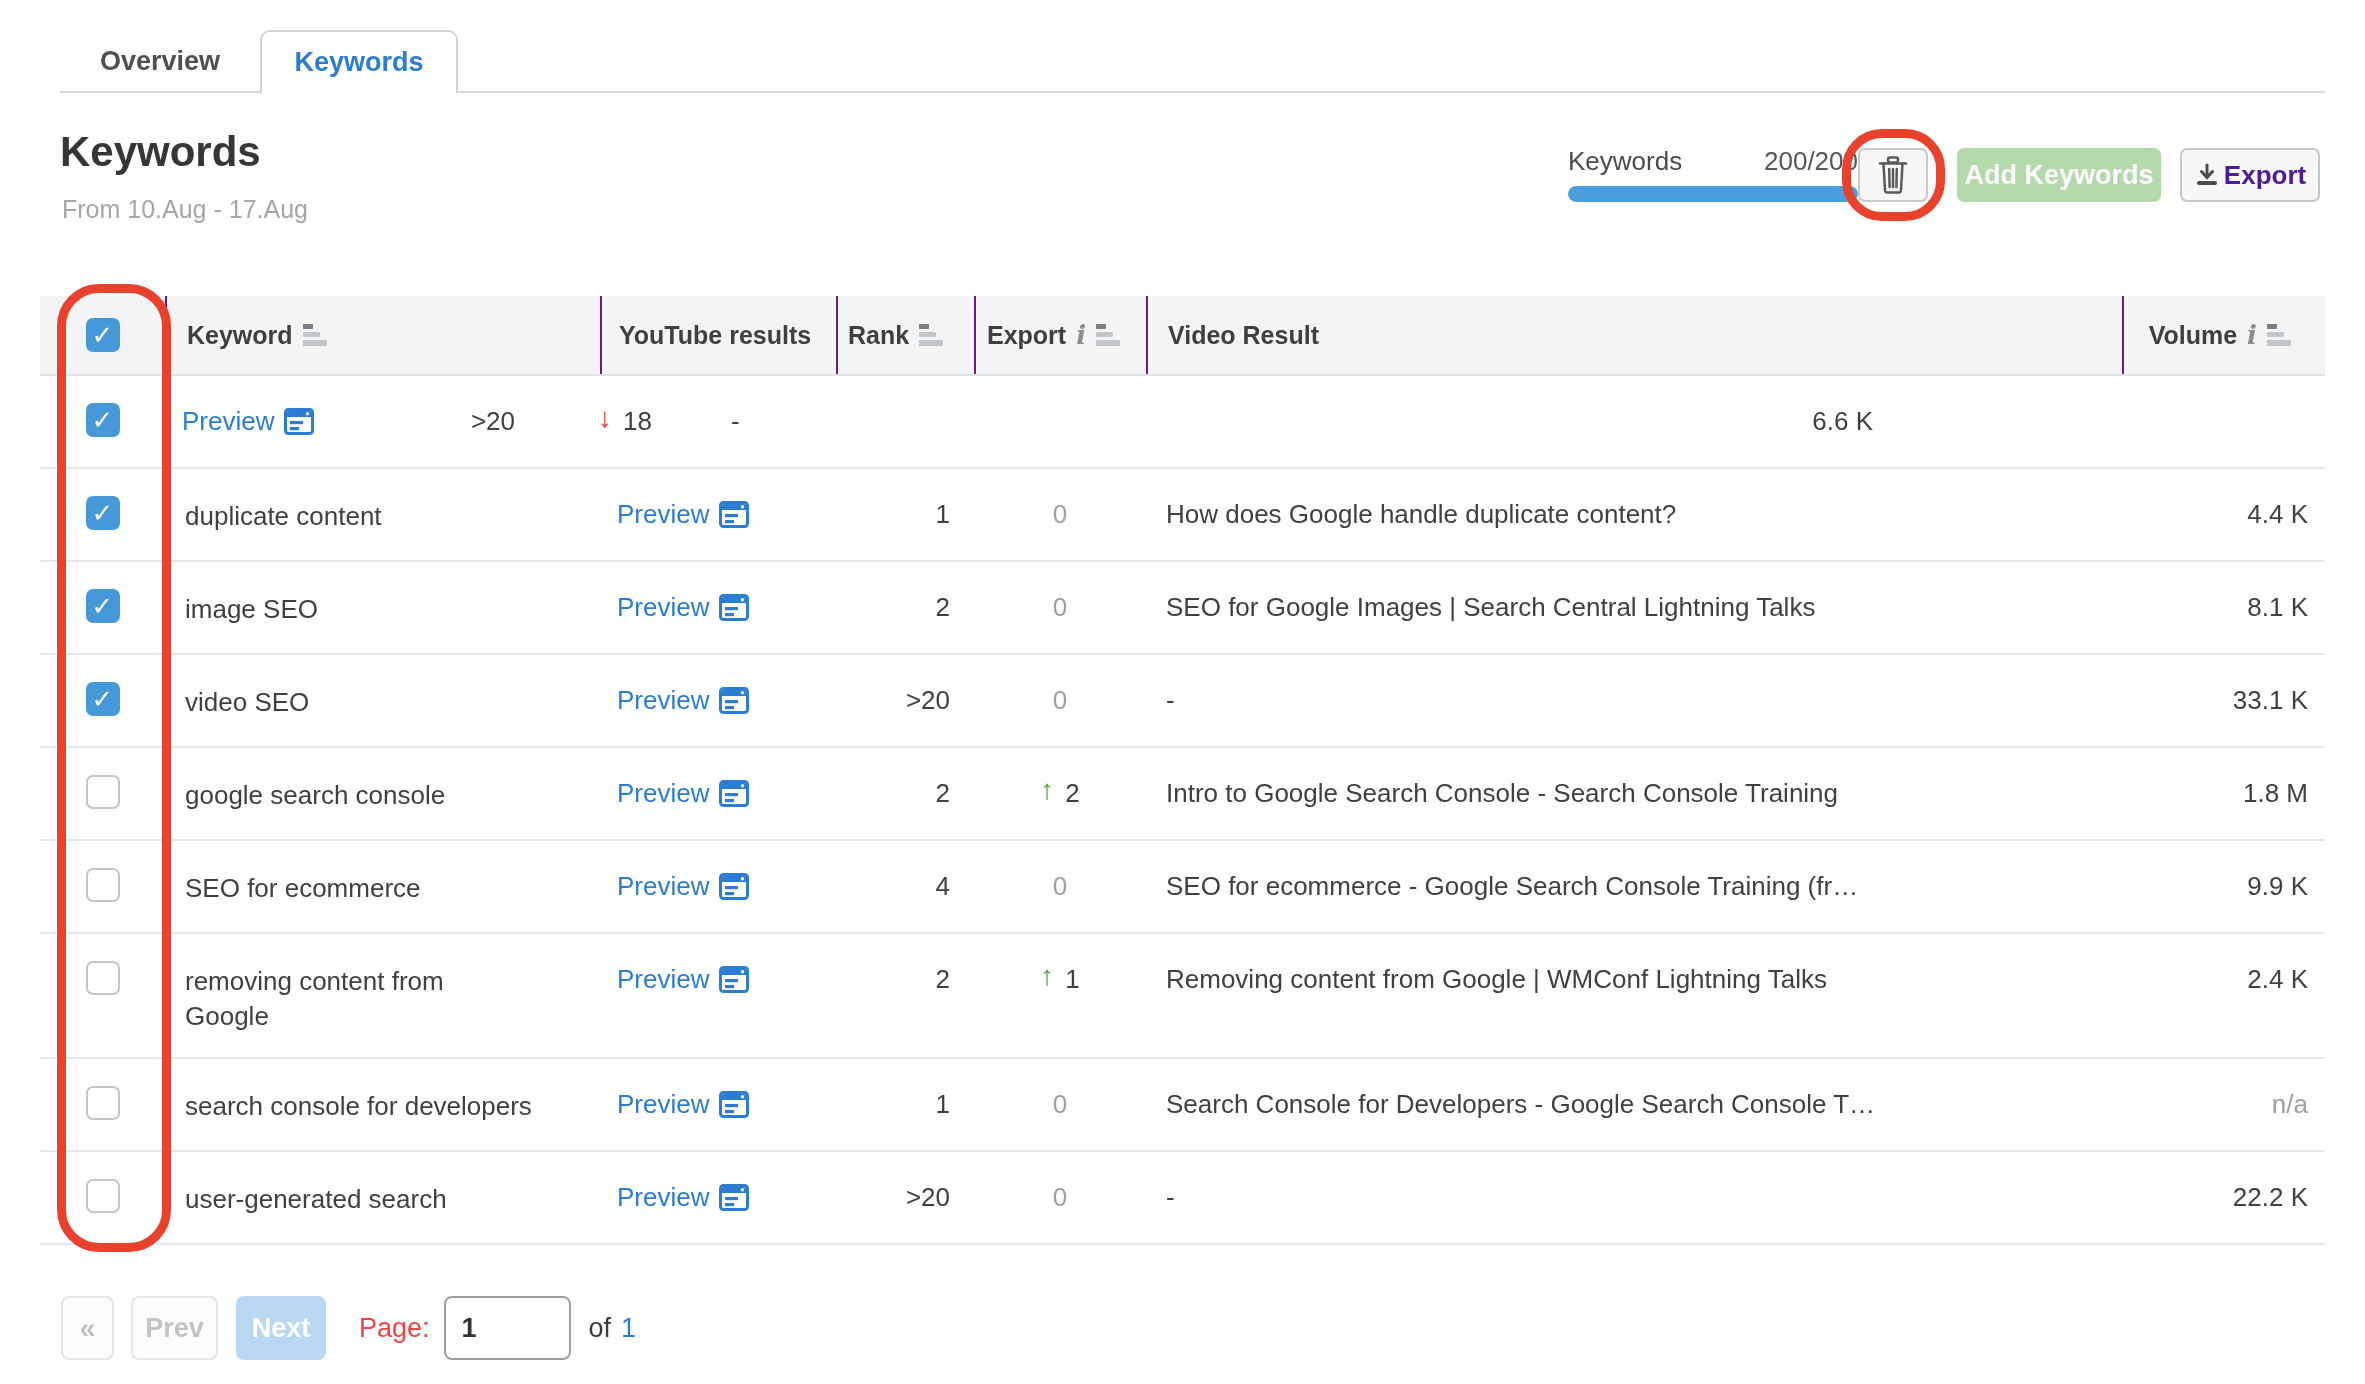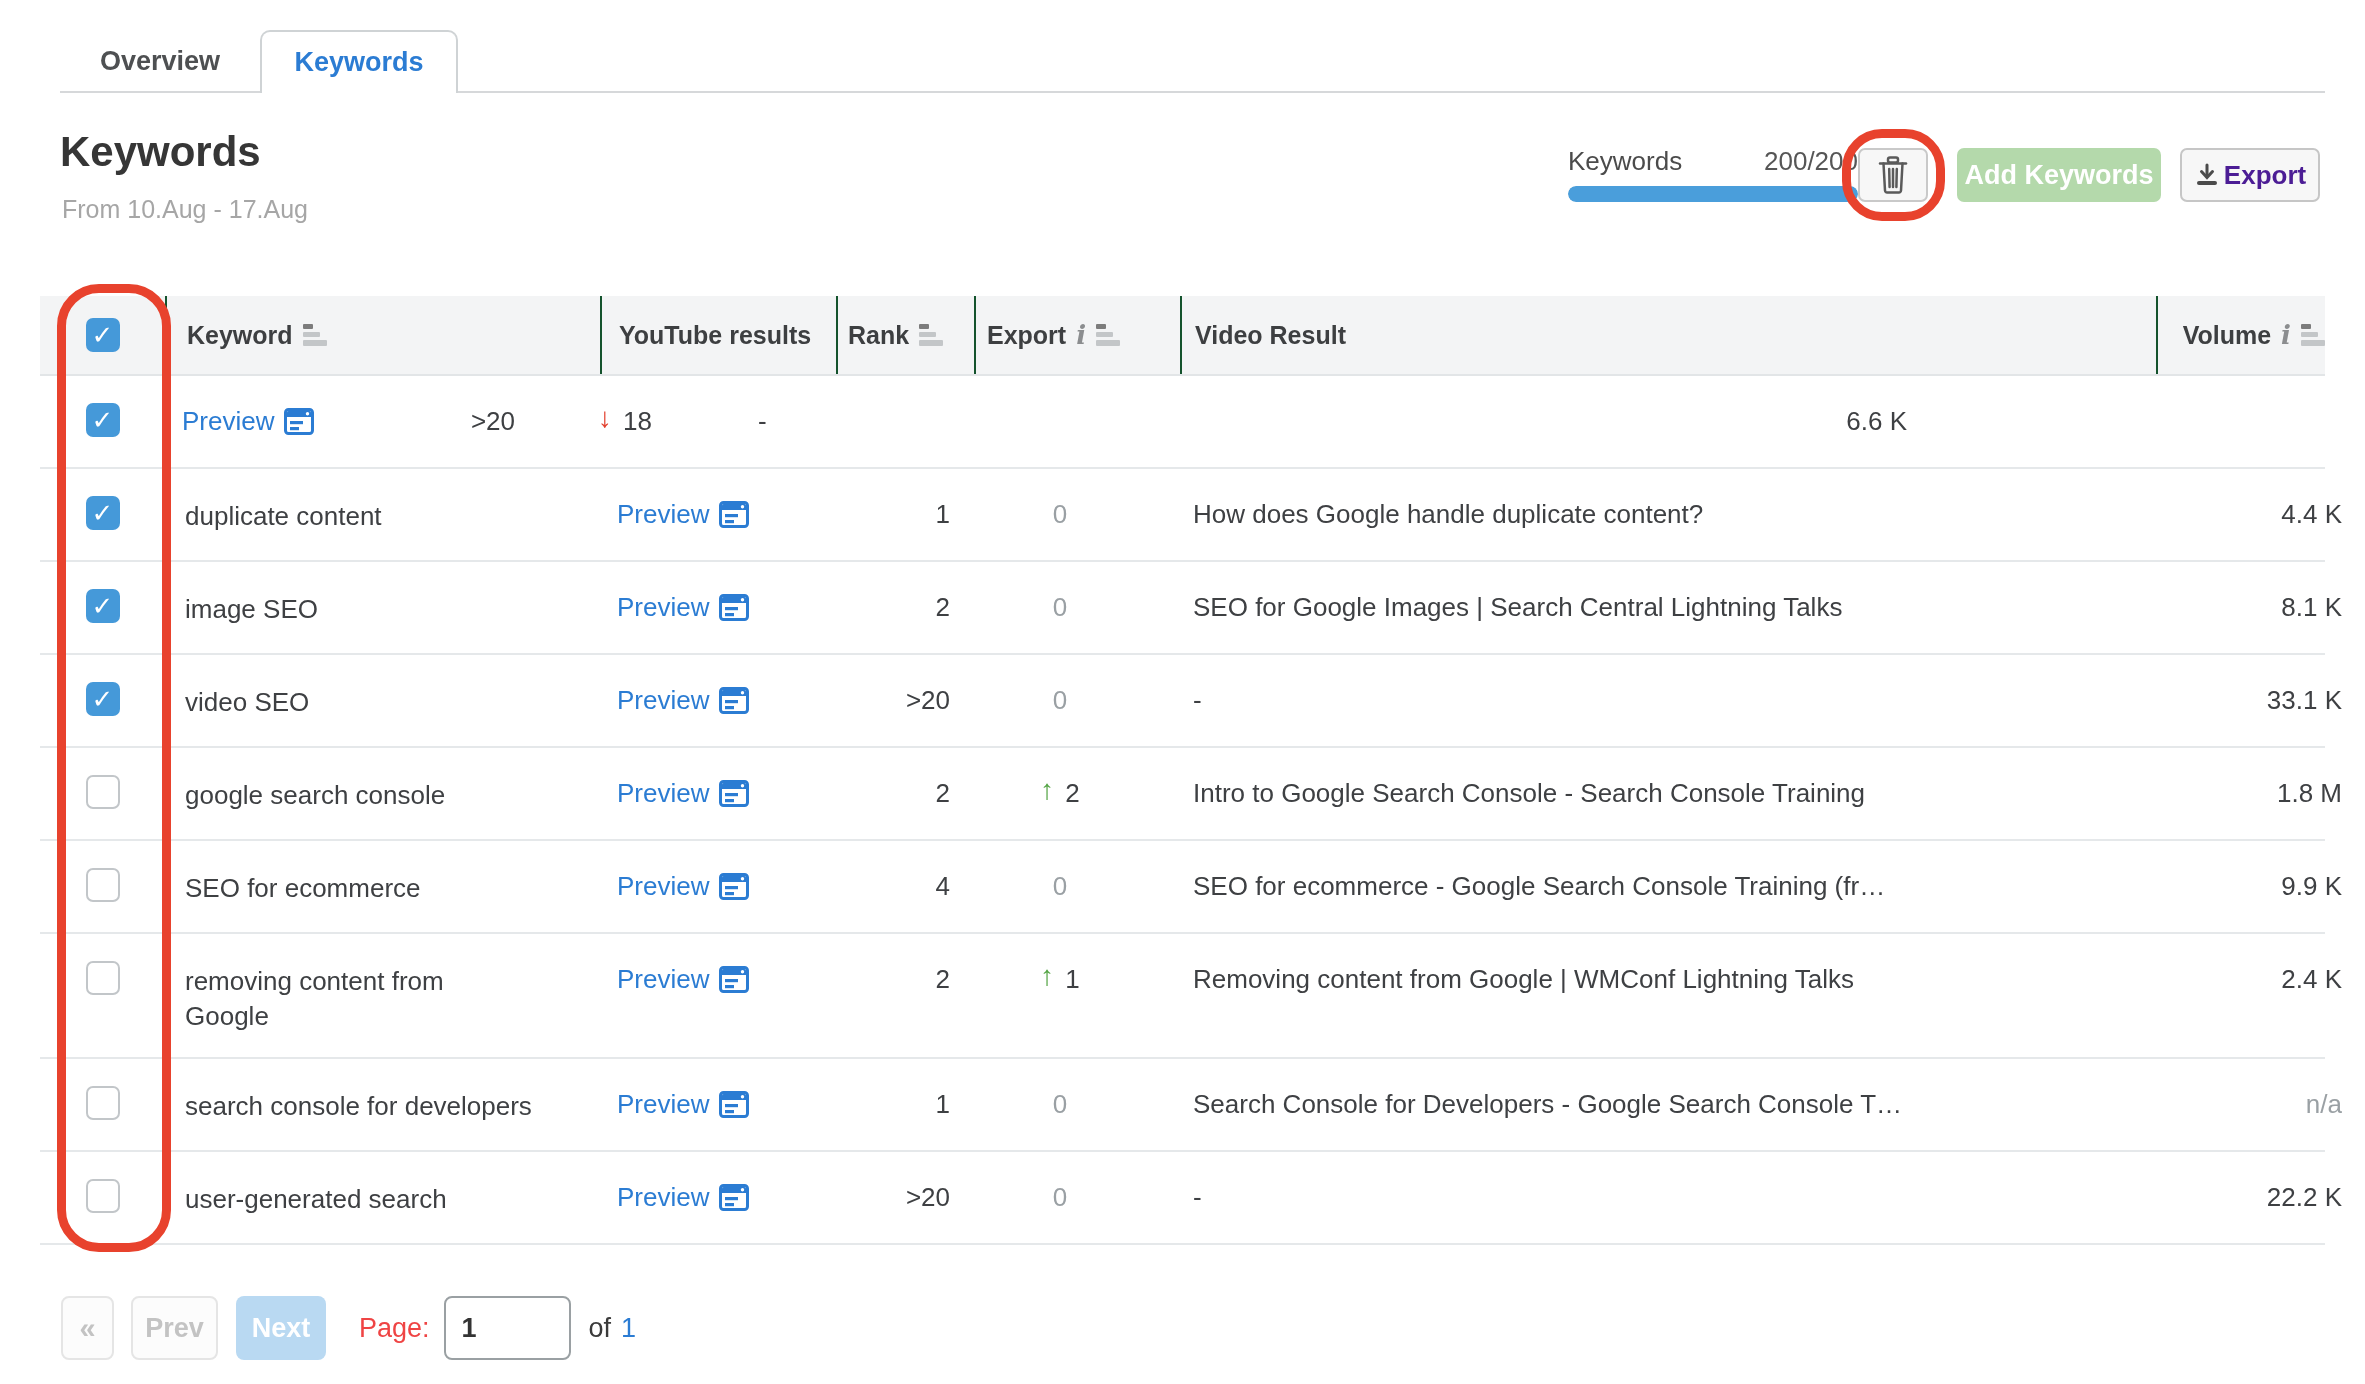--- a/index.html
+++ b/index.html
@@ -37,29 +37,29 @@
 
   
   .annot { position:absolute; border:9px solid #e8422d; pointer-events:none; z-index:30; background:transparent; }
   .annot-trash { left:1842px; top:129px; width:103px; height:92px; border-radius:40px; }
   .annot-col { left:57px; top:284px; width:114px; height:968px; border-radius:42px; }
 
   
   .ktable { position:absolute; left:40px; top:296px; width:2285px; }
   .thead { display:flex; align-items:stretch; height:80px; background:#f3f4f5; border-bottom:2px solid #e2e5e7; }
   .th { display:flex; align-items:center; font-size:25px; font-weight:bold; color:#3d3f41; }
-  .th + .th { border-left:2px solid #14532d; }
+  .th + .th { border-left:2px solid #701a75; }
   .cell, .th { flex:none; }
 
   .c-check   { width:125px; display:flex; justify-content:center; }
   .c-keyword { width:435px; padding-left:20px; }
   .c-youtube { width:236px; padding-left:17px; }
   .c-rank    { width:138px; padding-left:10px; }
   .c-change  { width:172px; padding-left:11px; }
-  .c-video   { width:976px; padding-left:13px;margin-left:34px; }
+  .c-video   { width:976px; padding-left:20px; }
   .c-volume  { width:203px; }
   .th.c-volume { justify-content:flex-end; padding-right:34px; }
   .th .hgap { display:inline-flex; align-items:center; gap:10px; }
 
   .trow { display:flex; align-items:flex-start; min-height:93px; border-bottom:2px solid #e5e8ea; font-size:26px; }
   .trow.tall { min-height:125px; }
   .trow .cell { padding-top:30px; }
   .trow .c-check { padding-top:27px; }
   .trow .c-rank { text-align:right; padding-left:0; padding-right:24px; }
   .trow .c-change { display:flex; justify-content:center; gap:11px; padding-left:0; }

